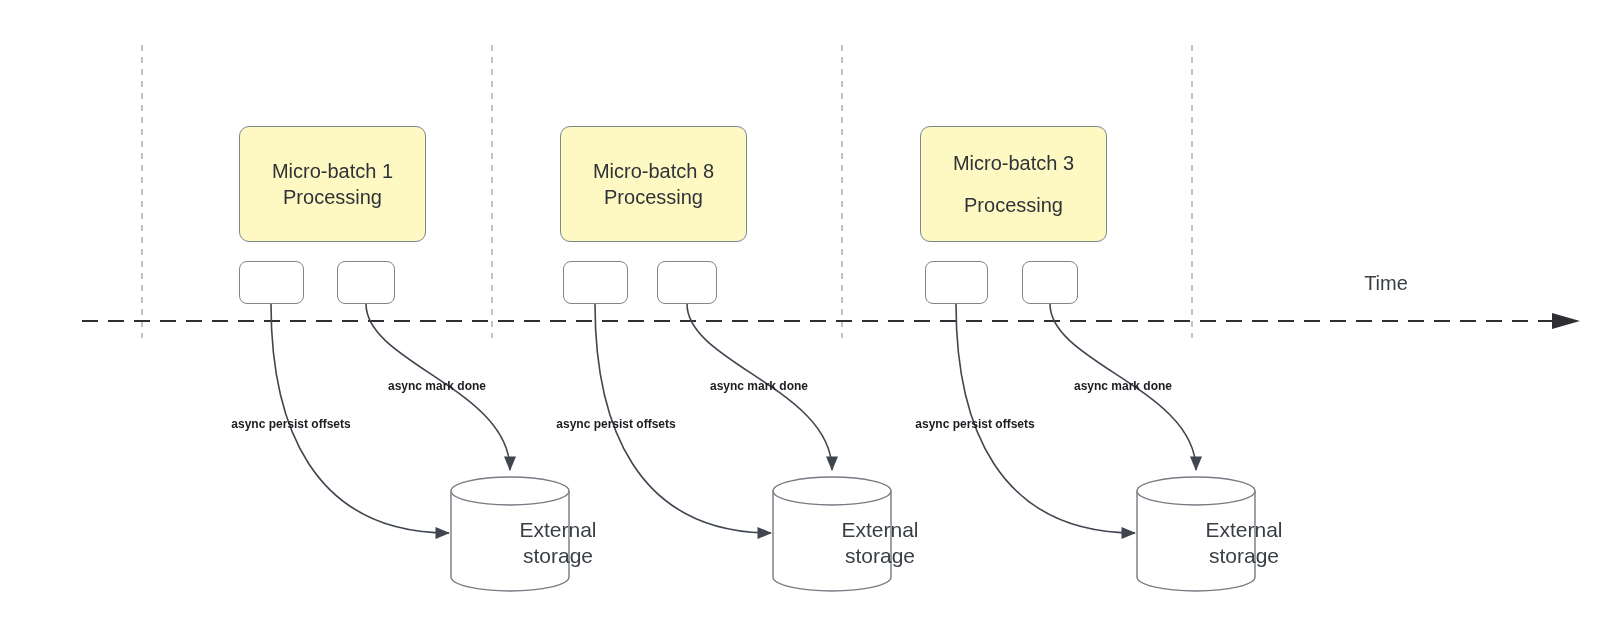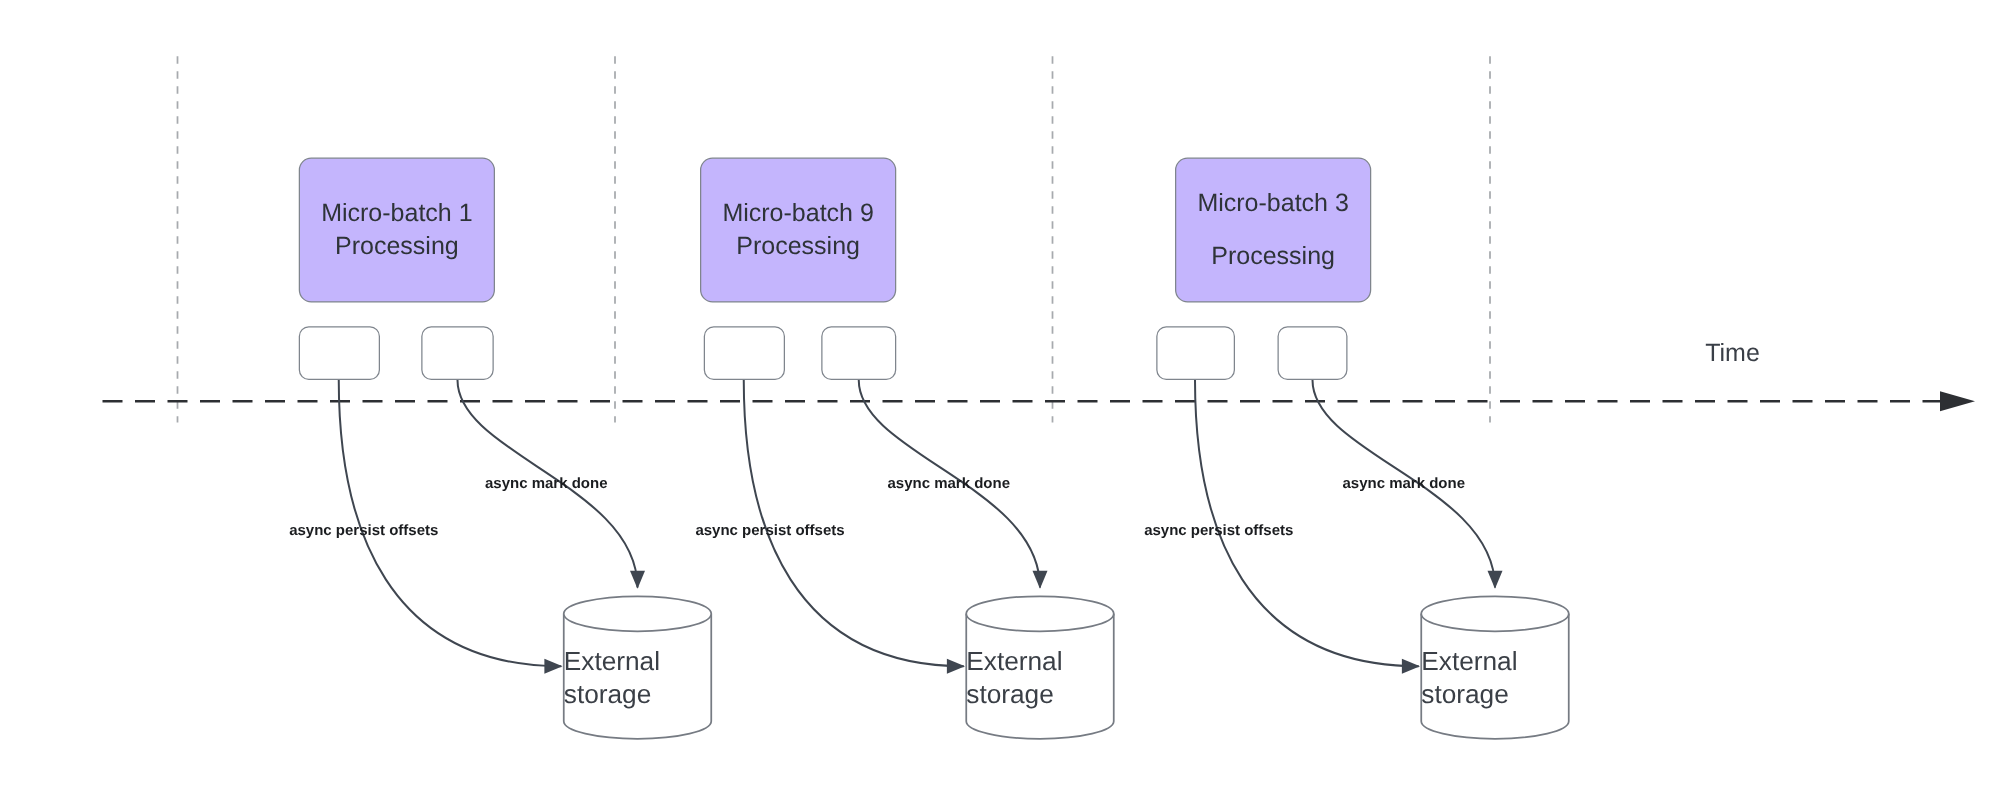--- a/index.html
+++ b/index.html
@@ -6,24 +6,24 @@
   .canvas{
     position:relative;
     width:1600px;height:642px;
     background:#ffffff;
     font-family:"Liberation Sans", sans-serif;
     overflow:hidden;
   }
   .canvas svg{position:absolute;left:0;top:0;}
   .proc-box{
     position:absolute;
-    width:157px;height:116px;
+    width:187px;height:116px;
     border:1.4px solid #7f858d;
     border-radius:10px;
-    background:#c4b5fd;
+    background:#fef9c3;
     display:flex;flex-direction:column;
     align-items:center;justify-content:center;
     font-size:20px;line-height:26px;
     color:#2e3338;text-align:center;
     box-sizing:border-box;
   }
   .mini-box{
     position:absolute;
     height:43px;
     border:1.4px solid #7f858d;
@@ -34,23 +34,24 @@
   .edge-label{
     position:absolute;
     transform:translateX(-50%);
     white-space:nowrap;
     font-size:12px;font-weight:700;
     color:#1b1d20;
   }
   .storage-label{
     position:absolute;
     width:118px;
-    text-align:left;
+    text-align:center;
     font-size:21px;line-height:26px;
     color:#3a3f46;
+    padding-left:48px;
   }
   .time-label{
     position:absolute;
     transform:translateX(-50%);
     font-size:20px;
     color:#3a3f47;
     white-space:nowrap;
   }
 </style>
 </head>
@@ -105,33 +106,33 @@
   <div class="mini-box" style="left:239px;top:261px;width:65px;"></div>
   <div class="mini-box" style="left:337px;top:261px;width:58px;"></div>
   <div class="edge-label" style="left:291px;top:417px;">async persist offsets</div>
   <div class="edge-label" style="left:437px;top:379px;">async mark done</div>
   <div class="storage-label" style="left:451px;top:517px;">
     <div>External</div>
     <div>storage</div>
   </div>
 
   <div class="proc-box" style="left:560px;top:126px;">
-    <span>Micro-batch 9</span>
+    <span>Micro-batch 8</span>
     <span>Processing</span>
   </div>
   <div class="mini-box" style="left:563px;top:261px;width:65px;"></div>
   <div class="mini-box" style="left:657px;top:261px;width:60px;"></div>
   <div class="edge-label" style="left:616px;top:417px;">async persist offsets</div>
   <div class="edge-label" style="left:759px;top:379px;">async mark done</div>
   <div class="storage-label" style="left:773px;top:517px;">
     <div>External</div>
     <div>storage</div>
   </div>
 
-  <div class="proc-box" style="left:940px;top:126px;gap:16px;">
+  <div class="proc-box" style="left:920px;top:126px;gap:16px;">
     <span>Micro-batch 3</span>
     <span>Processing</span>
   </div>
   <div class="mini-box" style="left:925px;top:261px;width:63px;"></div>
   <div class="mini-box" style="left:1022px;top:261px;width:56px;"></div>
   <div class="edge-label" style="left:975px;top:417px;">async persist offsets</div>
   <div class="edge-label" style="left:1123px;top:379px;">async mark done</div>
   <div class="storage-label" style="left:1137px;top:517px;">
     <div>External</div>
     <div>storage</div>

